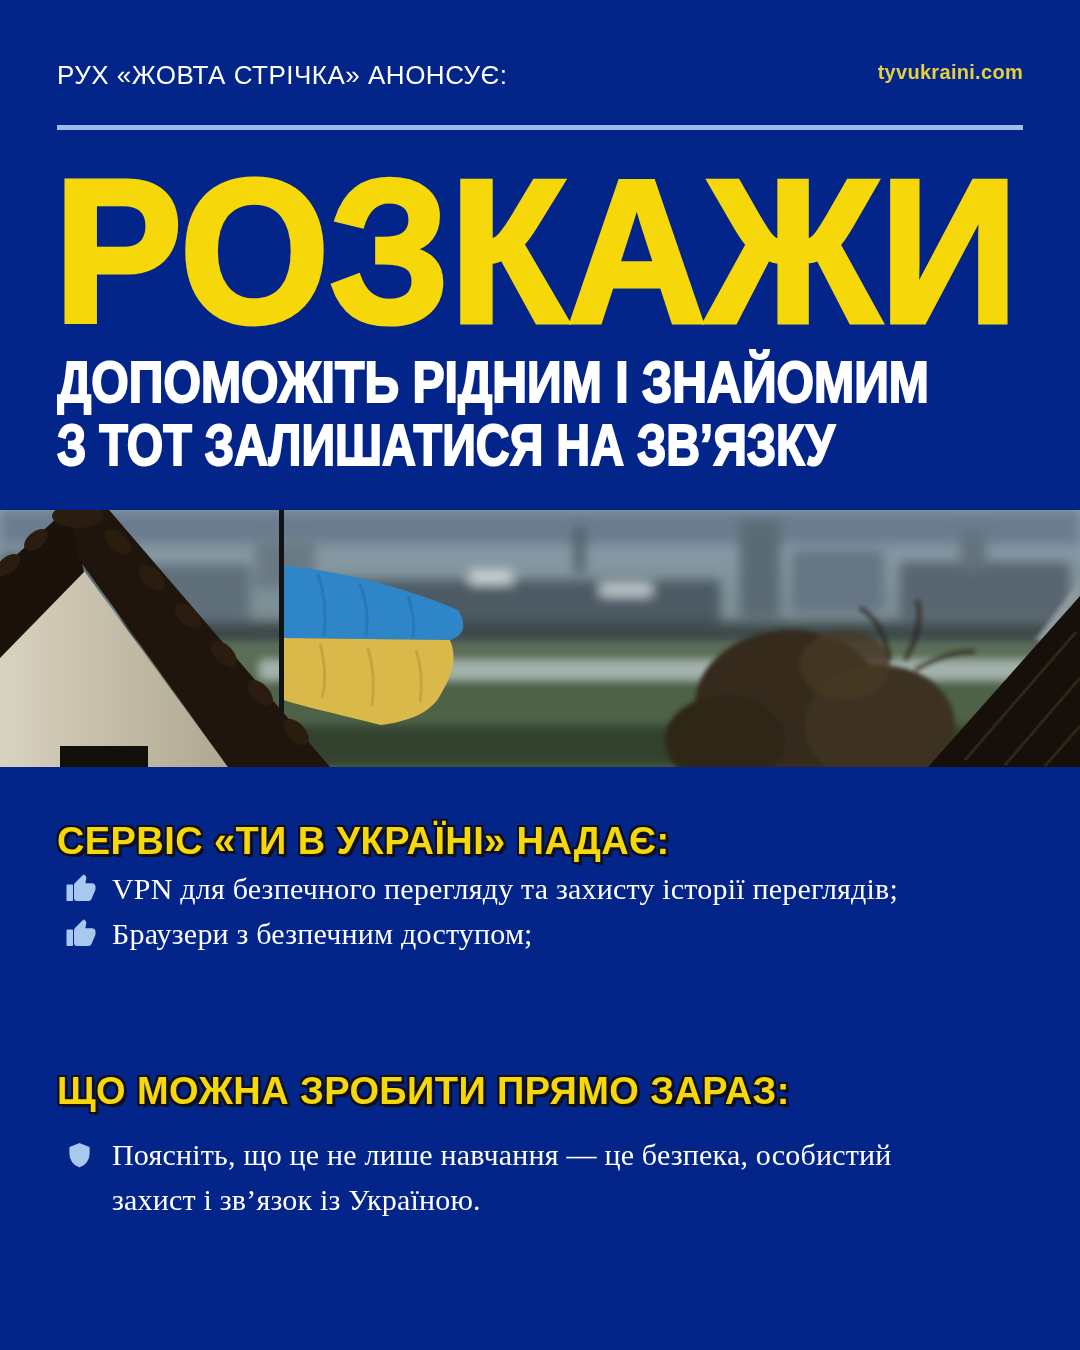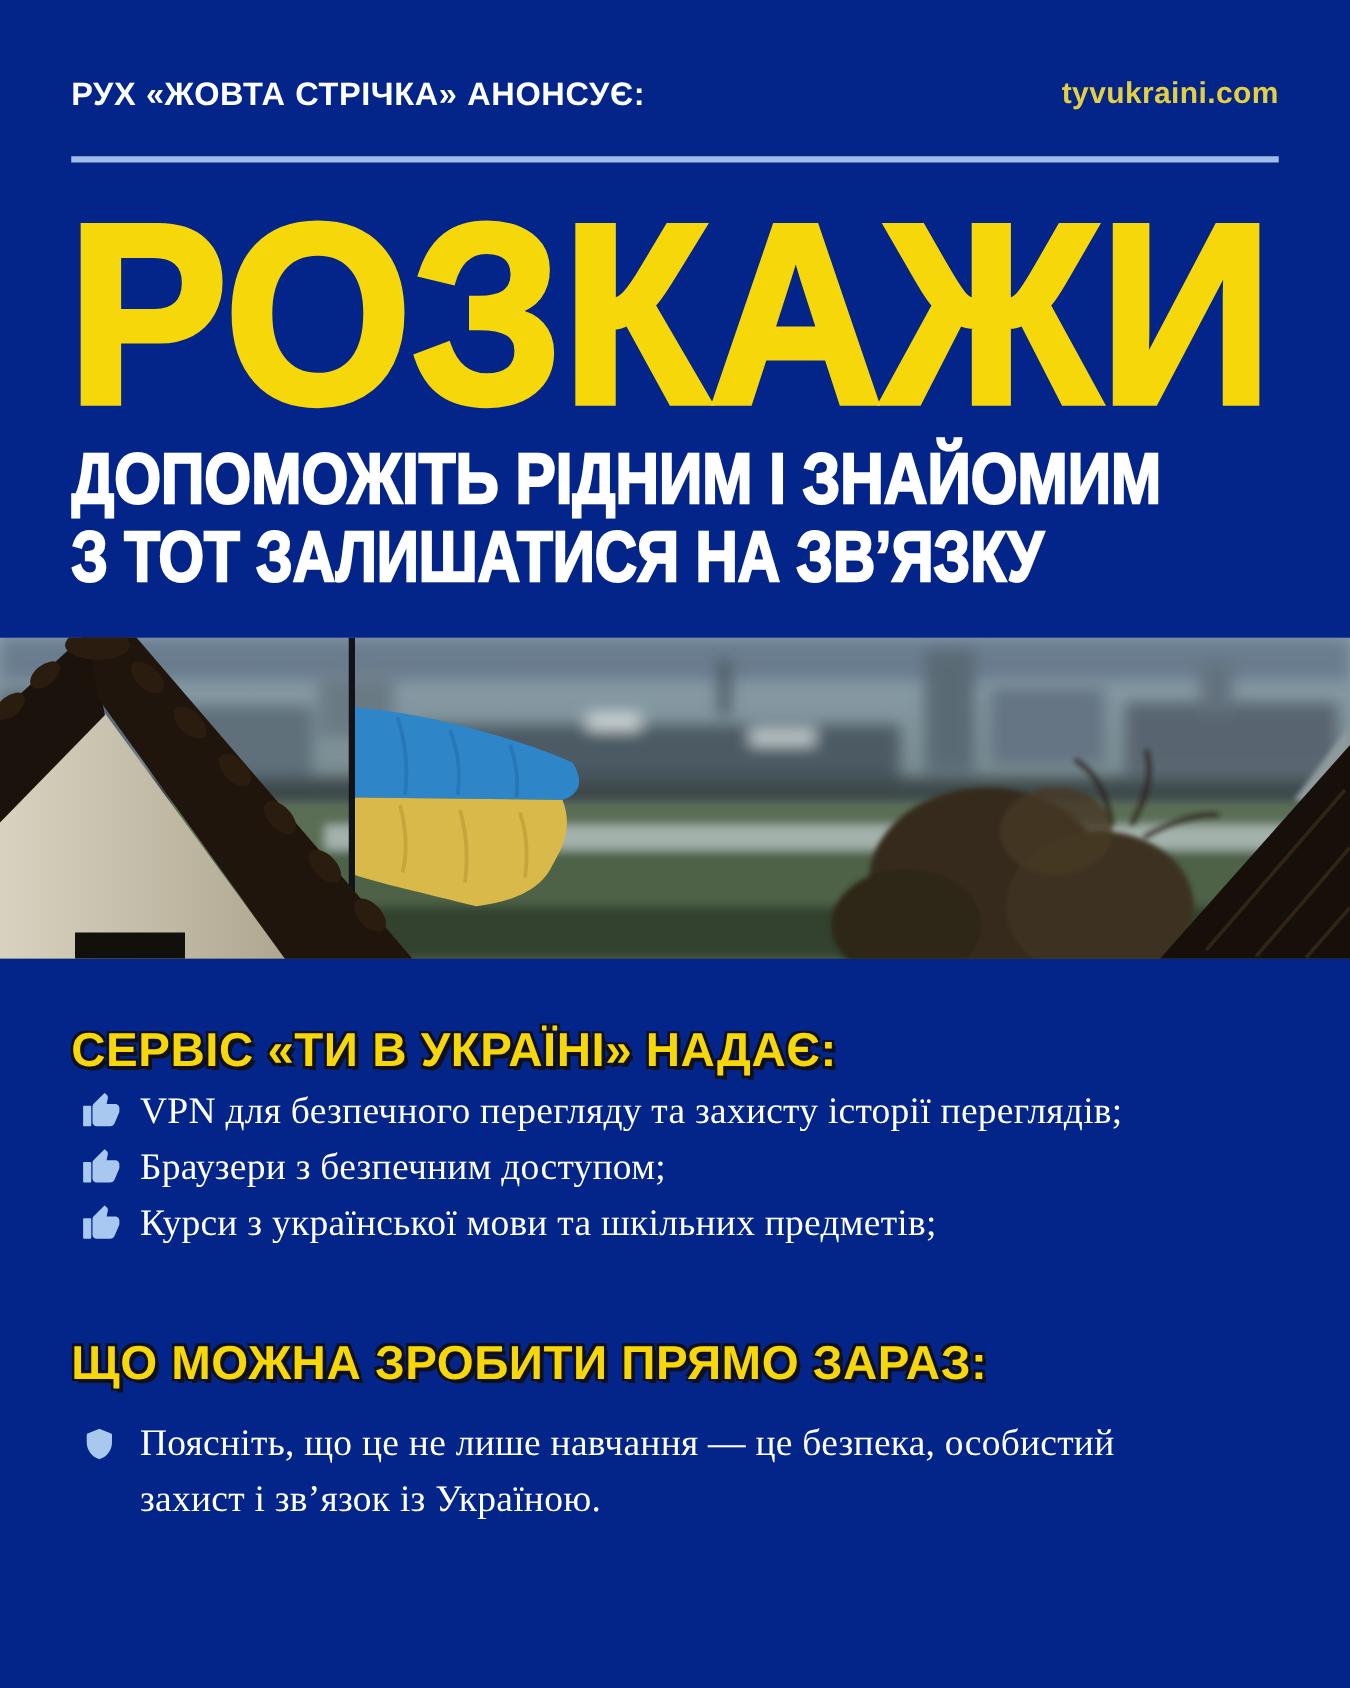--- a/index.html
+++ b/index.html
@@ -7,25 +7,25 @@
     width:1080px;height:1350px;position:relative;overflow:hidden;
     background:#032589;
     font-family:"Liberation Sans", sans-serif;
     -webkit-font-smoothing:antialiased;
   }
   .abs{position:absolute;}
 
   
   .announce{
     left:57px;top:60px;
-    font-size:26px;font-weight:bold;color:#ffffff;letter-spacing:.5px;
+    font-size:26px;font-weight:normal;color:#ffffff;letter-spacing:.5px;
   }
   .site{
     right:57px;top:61px;
-    font-size:24px;font-weight:bold;color:#E4CF43;letter-spacing:.3px;
+    font-size:20px;font-weight:bold;color:#E4CF43;letter-spacing:.3px;
     text-decoration:none;
   }
   .divider{
     left:57px;top:125px;width:966px;height:5px;background:#9FBCE8;
   }
 
   
   .title-svg{left:54px;top:156px;}
   .title-svg text{
     fill:#F6D80A;stroke:#F6D80A;stroke-width:5;paint-order:stroke;
@@ -187,28 +187,20 @@
     <span class="btext">VPN для безпечного перегляду та захисту історії переглядів;</span>
   </li>
   <li>
     <span class="bicon">
       <svg viewBox="0 0 24 24" width="30" height="30">
           <path fill="#A9C8F0" stroke="#A9C8F0" stroke-width="1.2" stroke-linejoin="round" d="M1 21h4V9H1v12zM23 10c0-1.1-.9-2-2-2h-6.31l.95-4.57.03-.32c0-.41-.17-.79-.44-1.06L14.17 1 7.59 7.59C7.22 7.95 7 8.45 7 9v10c0 1.1.9 2 2 2h9c.83 0 1.54-.5 1.84-1.22l3.02-7.05c.09-.23.14-.47.14-.72v-2.01z"></path>
         </svg>
     </span>
     <span class="btext">Браузери з безпечним доступом;</span>
   </li>
-  <li>
-    <span class="bicon">
-      <svg viewBox="0 0 24 24" width="30" height="30">
-          <path fill="#A9C8F0" stroke="#A9C8F0" stroke-width="1.2" stroke-linejoin="round" d="M1 21h4V9H1v12zM23 10c0-1.1-.9-2-2-2h-6.31l.95-4.57.03-.32c0-.41-.17-.79-.44-1.06L14.17 1 7.59 7.59C7.22 7.95 7 8.45 7 9v10c0 1.1.9 2 2 2h9c.83 0 1.54-.5 1.84-1.22l3.02-7.05c.09-.23.14-.47.14-.72v-2.01z"></path>
-        </svg>
-    </span>
-    <span class="btext">Курси з української мови та шкільних предметів;</span>
-  </li>
 </ul>
 
 <div class="abs sec-heading h-actions">ЩО МОЖНА ЗРОБИТИ ПРЯМО ЗАРАЗ:</div>
 <ul class="abs blist l-actions">
   <li>
     <span class="bicon">
       <svg viewBox="0 0 24 24" width="27" height="31">
           <path fill="#A9C8F0" stroke="#A9C8F0" stroke-width="2" stroke-linejoin="round" d="M12 2l8 3.2v5.3c0 5-3.4 9.6-8 11-4.6-1.4-8-6-8-11V5.2L12 2z"></path>
         </svg>
     </span>

